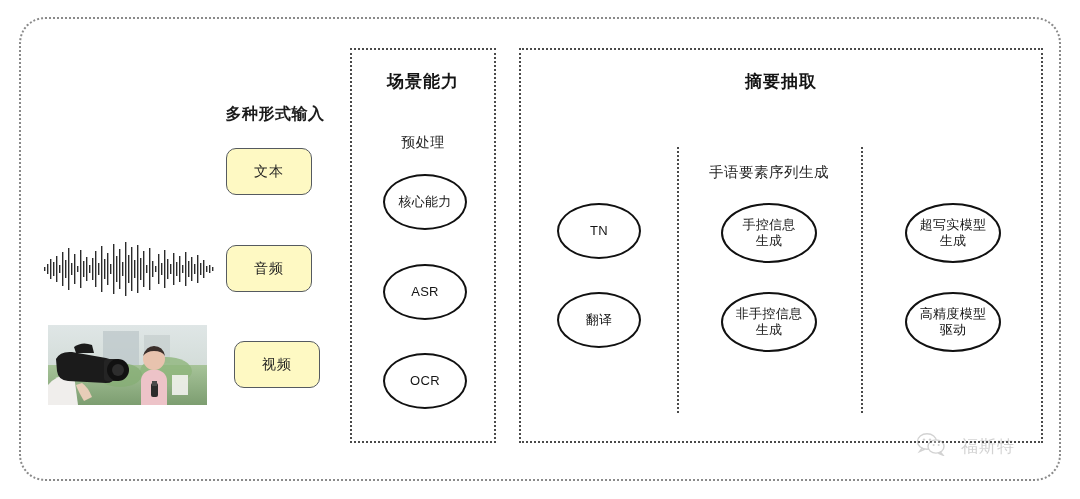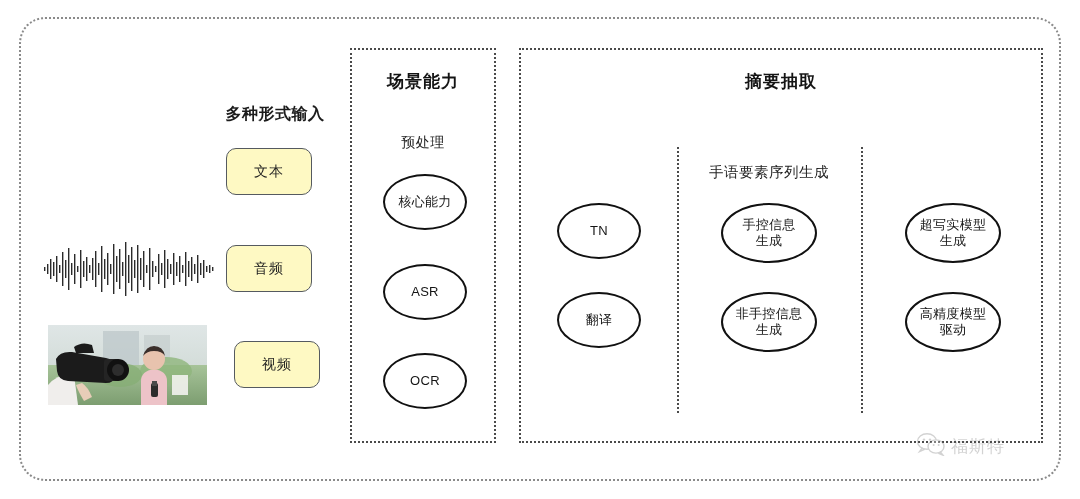--- a/index.html
+++ b/index.html
@@ -191,21 +191,21 @@
   #c2-e0 { left: 44px; }
   #c2-e1 { left: 44px; }
 
   
   .watermark {
     position: absolute;
     left: 916px;
     top: 432px;
     display: flex;
     align-items: center;
-    gap: 5px;
+    gap: 15px;
     opacity: 0.30;
     pointer-events: none;
   }
   .watermark .wm-text {
     font-size: 17px;
     color: #6d6d6d;
     letter-spacing: 1px;
   }
 </style>
 </head>

